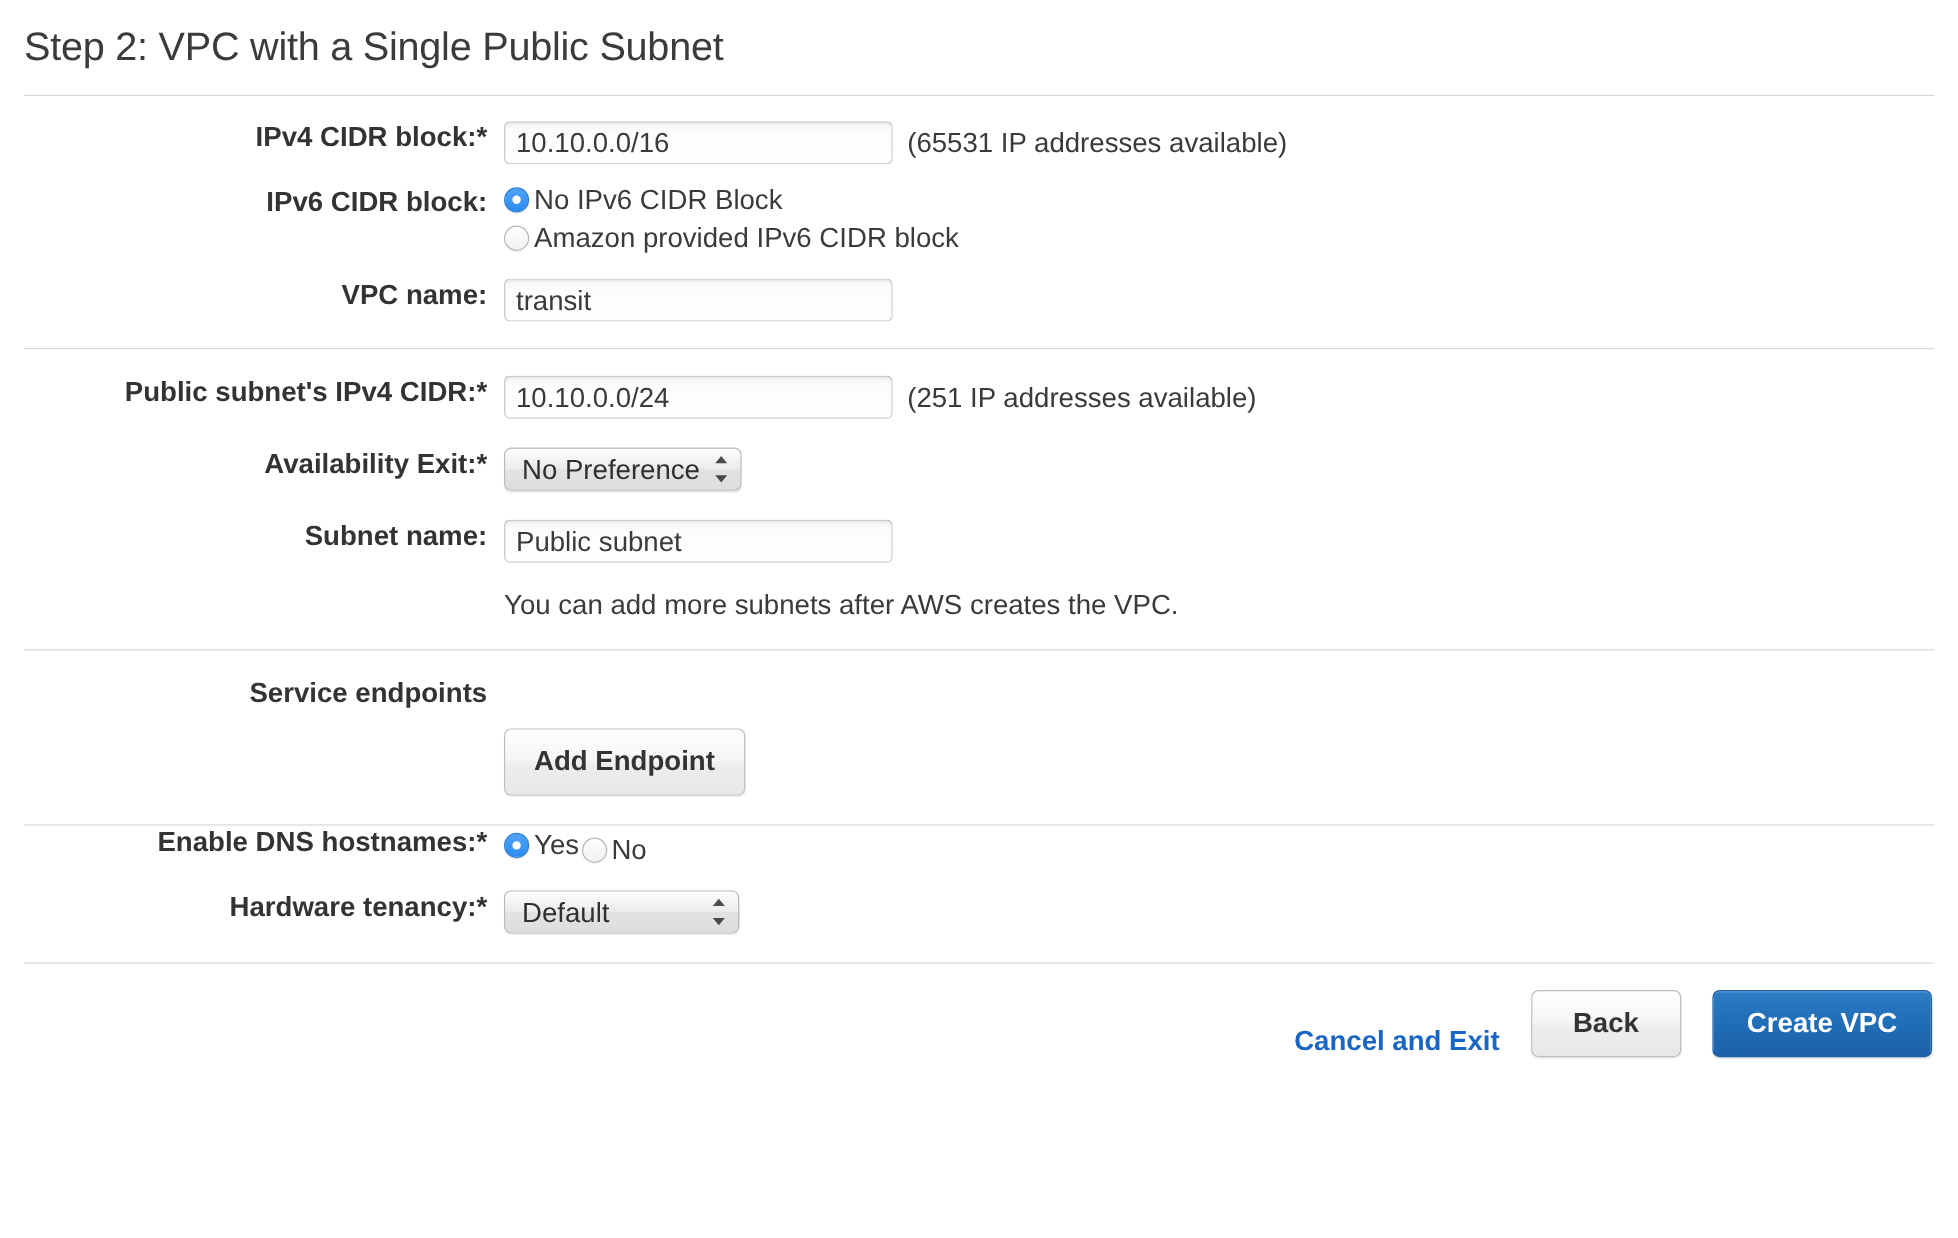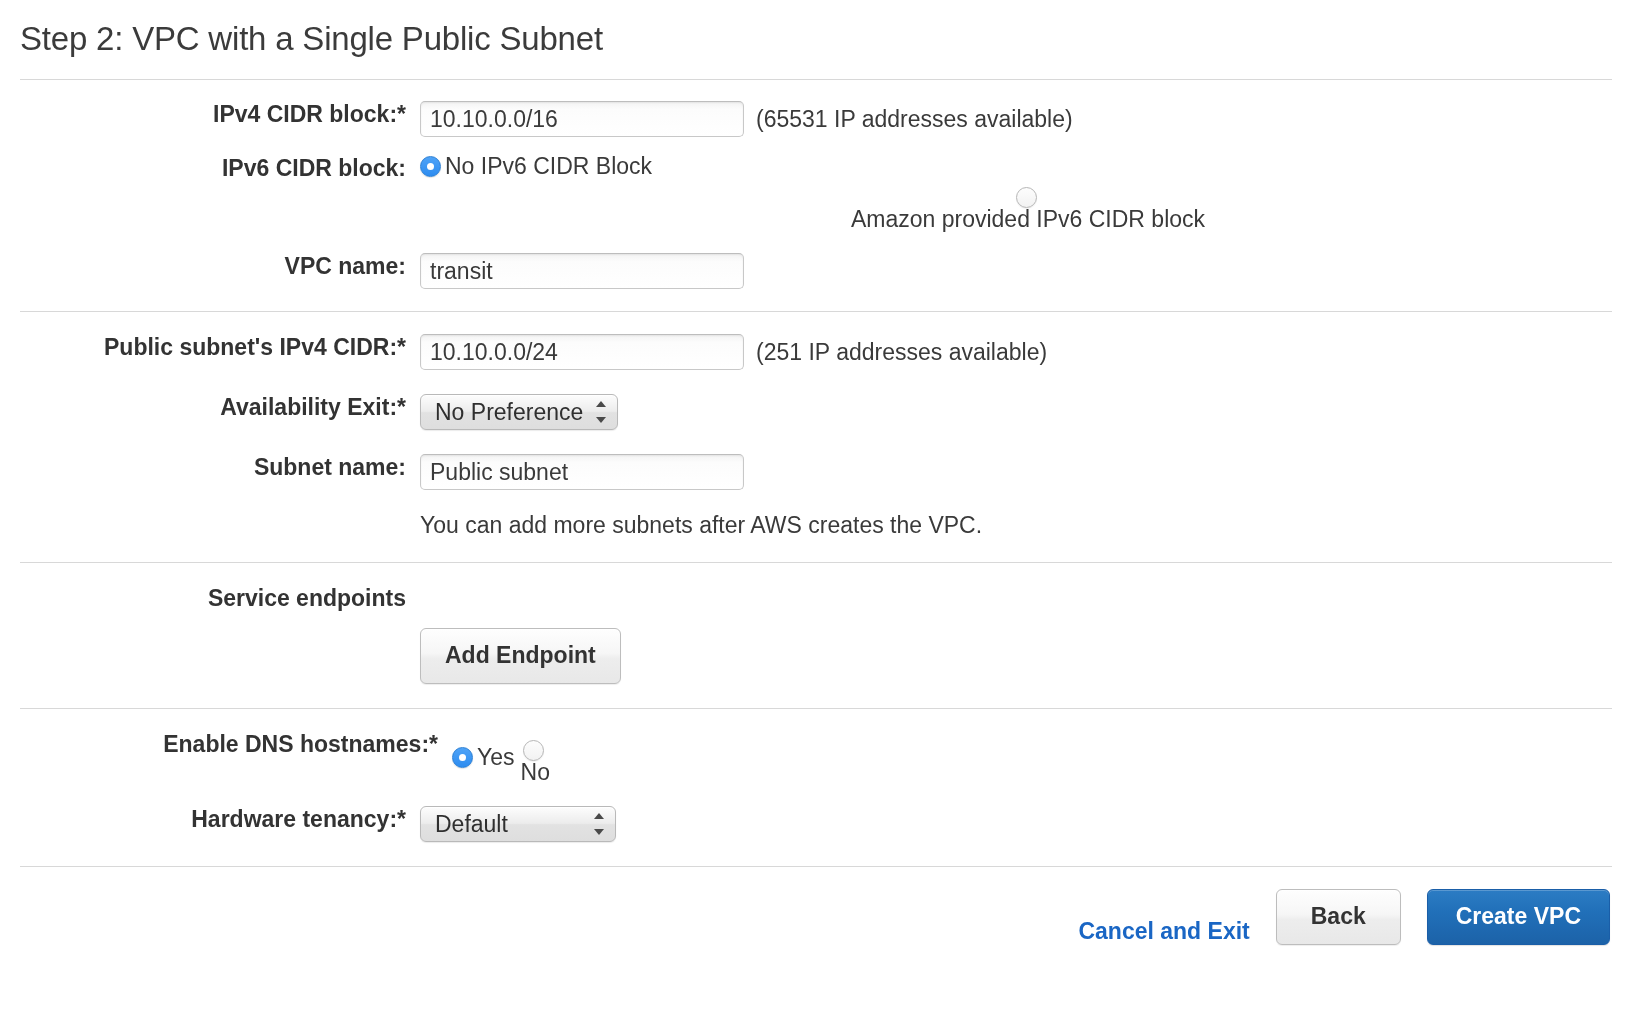--- a/index.html
+++ b/index.html
@@ -104,21 +104,21 @@
     line-height: 1.2;
   }
 
   
   .radio-line {
     display: flex;
     align-items: center;
     white-space: nowrap;
     text-align: right;
   }
-  .radio-line + .radio-line { margin-top: 9px; flex-direction: column; }
+  .radio-line + .radio-line { margin-top: 9px; }
 
   .radio {
     position: relative;
     width: 21px;
     height: 21px;
     min-width: 21px;
     border-radius: 50%;
     display: inline-block;
     vertical-align: middle;
     background: linear-gradient(to bottom, #fdfdfd 0%, #f2f2f2 100%);
@@ -349,21 +349,21 @@
         <span class="btn btn-default">Add Endpoint</span>
       </div>
     </div>
 
   </div>
 
   <div class="divider" style="margin-top:24px;"></div>
 
   <div class="form-section">
 
-    <div class="row" style="margin-top:22px;padding-left:32px;">
+    <div class="row" style="">
       <div class="label-col">Enable DNS hostnames:*</div>
       <div class="field-col">
         <span class="radio-line">
           <span class="radio checked"></span>
           <span class="radio-text">Yes</span>
         </span>
         <span class="radio-line radio-gap">
           <span class="radio"></span>
           <span class="radio-text">No</span>
         </span>

